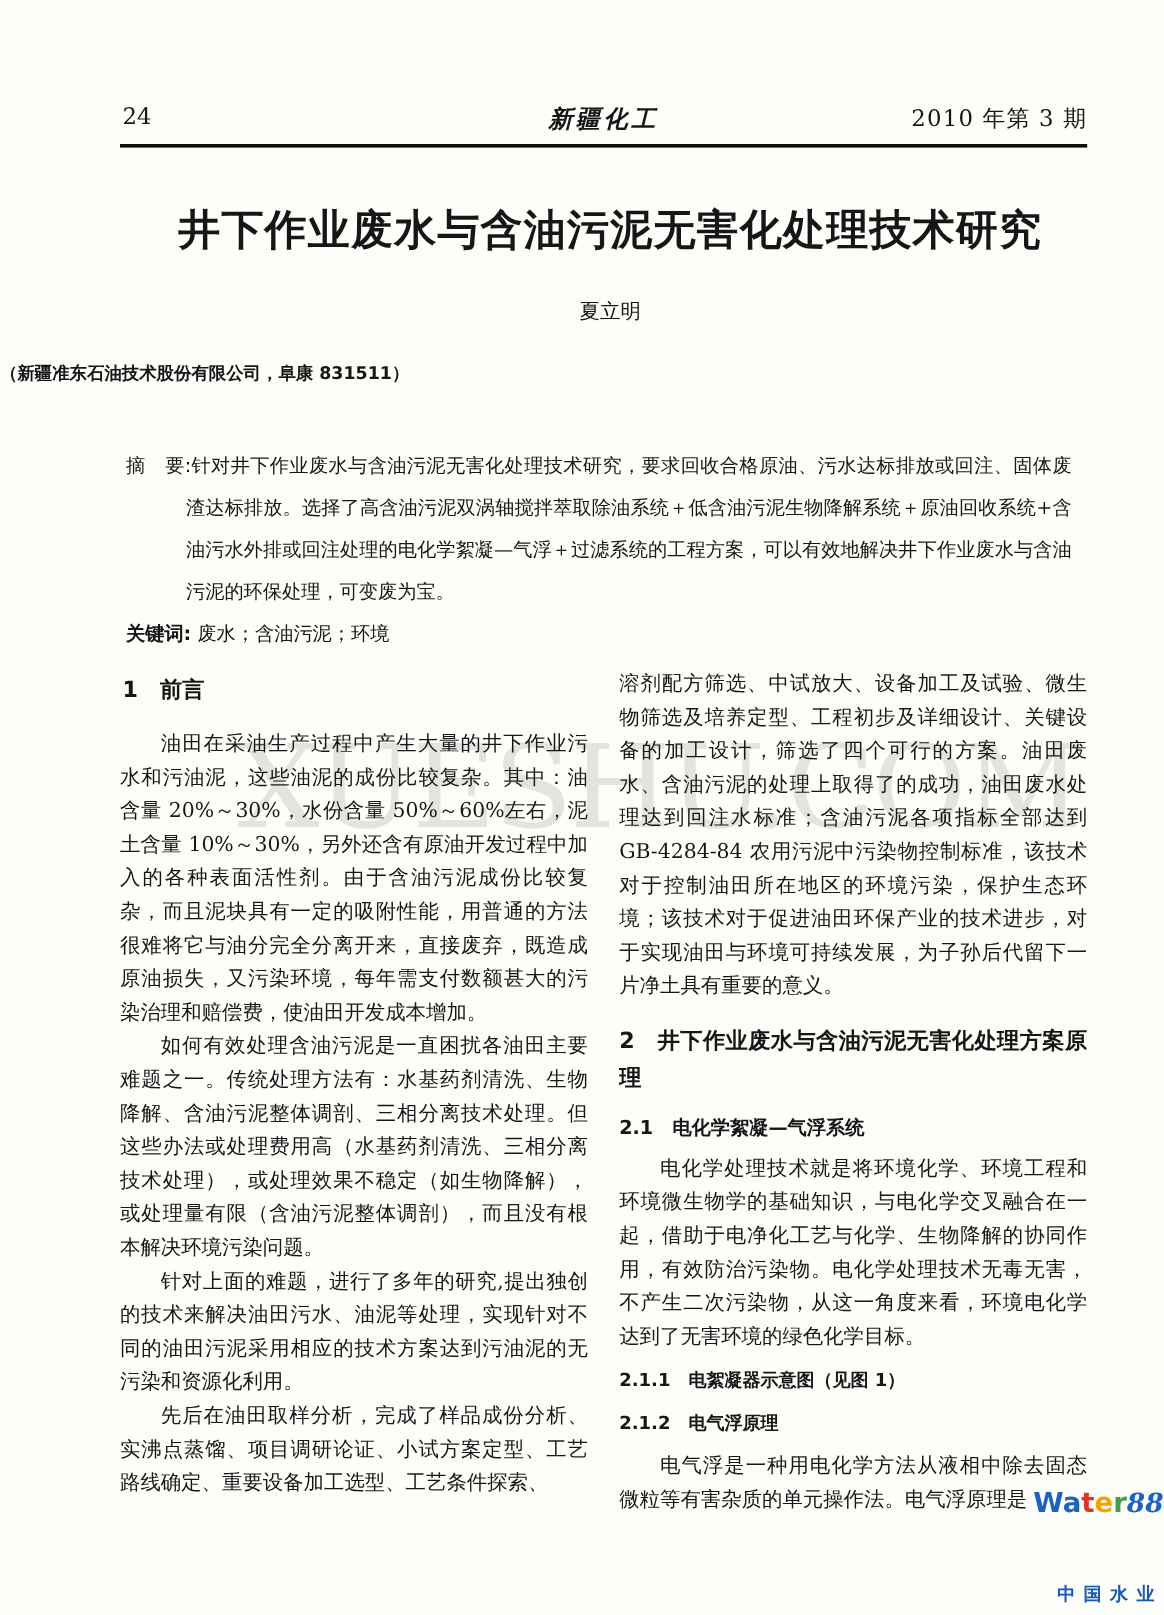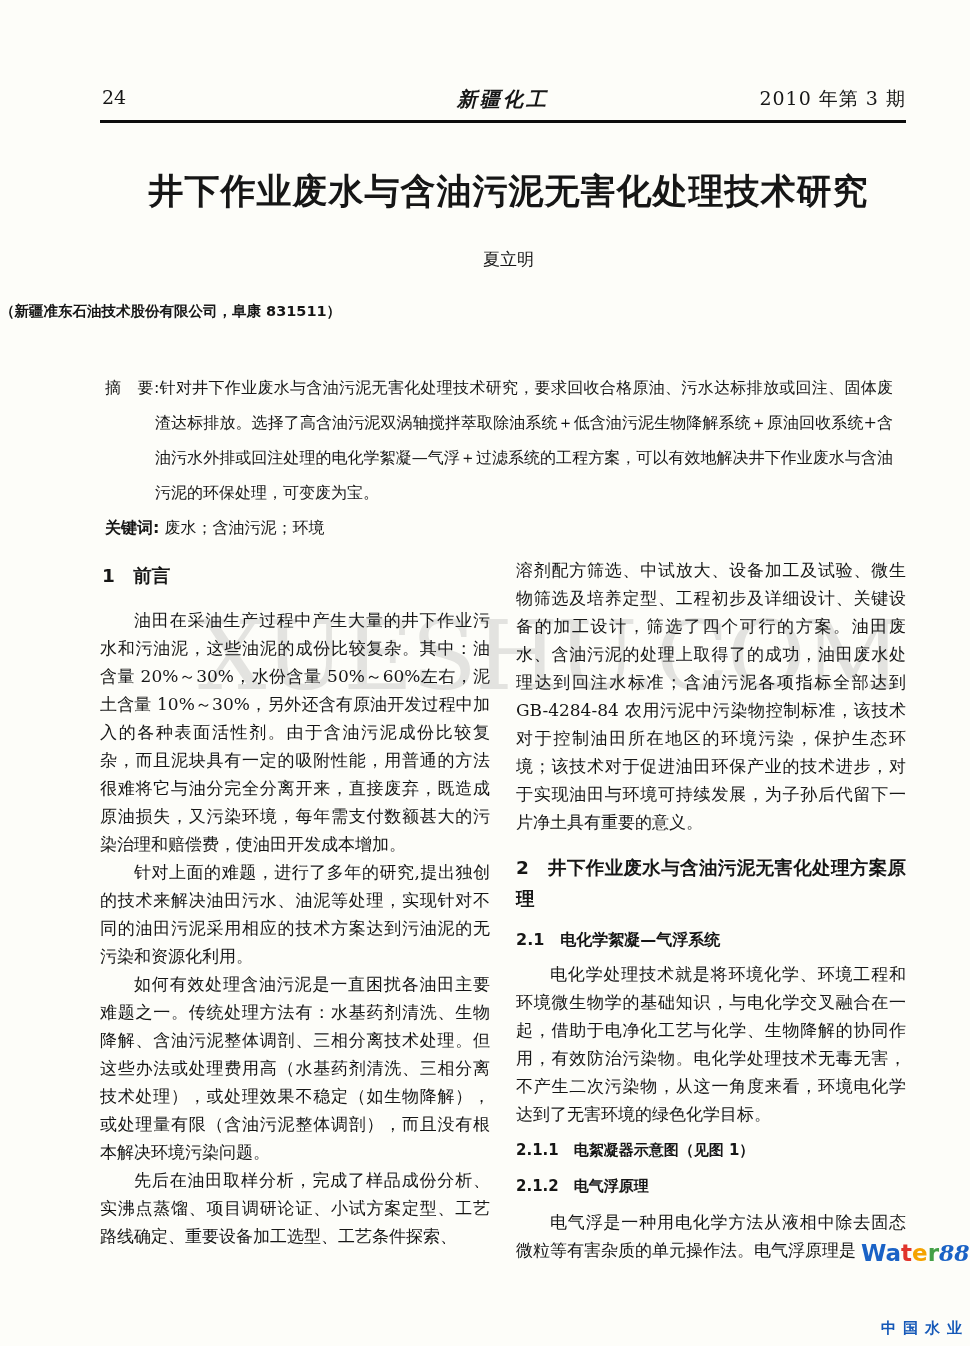--- a/index.html
+++ b/index.html
@@ -84,22 +84,22 @@
     <p class="abs-body"><span class="abs-label">摘　要:</span><span>针对井下作业废水与含油污泥无害化处理技术研究，要求回收合格原油、污水达标排放或回注、固体废渣达标排放。选择了高含油污泥双涡轴搅拌萃取除油系统＋低含油污泥生物降解系统＋原油回收系统+含油污水外排或回注处理的电化学絮凝—气浮＋过滤系统的工程方案，可以有效地解决井下作业废水与含油污泥的环保处理，可变废为宝。</span></p>
     <p class="kw"><span class="kw-label">关键词:</span> <span>废水；含油污泥；环境</span></p>
   </div>
 
   <div class="wm">XUESHU.COM</div>
 
   <div class="cols">
     <div class="col">
       <div class="h1x">1　前言</div>
       <p>油田在采油生产过程中产生大量的井下作业污水和污油泥，这些油泥的成份比较复杂。其中：油含量 20%～30%，水份含量 50%～60%左右，泥土含量 10%～30%，另外还含有原油开发过程中加入的各种表面活性剂。由于含油污泥成份比较复杂，而且泥块具有一定的吸附性能，用普通的方法很难将它与油分完全分离开来，直接废弃，既造成原油损失，又污染环境，每年需支付数额甚大的污染治理和赔偿费，使油田开发成本增加。</p>
+      <p>如何有效处理含油污泥是一直困扰各油田主要难题之一。传统处理方法有：水基药剂清洗、生物降解、含油污泥整体调剖、三相分离技术处理。但这些办法或处理费用高（水基药剂清洗、三相分离技术处理），或处理效果不稳定（如生物降解），或处理量有限（含油污泥整体调剖），而且没有根本解决环境污染问题。</p>
       <p>针对上面的难题，进行了多年的研究,提出独创的技术来解决油田污水、油泥等处理，实现针对不同的油田污泥采用相应的技术方案达到污油泥的无污染和资源化利用。</p>
-      <p>如何有效处理含油污泥是一直困扰各油田主要难题之一。传统处理方法有：水基药剂清洗、生物降解、含油污泥整体调剖、三相分离技术处理。但这些办法或处理费用高（水基药剂清洗、三相分离技术处理），或处理效果不稳定（如生物降解），或处理量有限（含油污泥整体调剖），而且没有根本解决环境污染问题。</p>
       <p>先后在油田取样分析，完成了样品成份分析、实沸点蒸馏、项目调研论证、小试方案定型、工艺路线确定、重要设备加工选型、工艺条件探索、</p>
     </div>
     <div class="col">
       <p class="noindent">溶剂配方筛选、中试放大、设备加工及试验、微生物筛选及培养定型、工程初步及详细设计、关键设备的加工设计，筛选了四个可行的方案。油田废水、含油污泥的处理上取得了的成功，油田废水处理达到回注水标准；含油污泥各项指标全部达到 GB-4284-84 农用污泥中污染物控制标准，该技术对于控制油田所在地区的环境污染，保护生态环境；该技术对于促进油田环保产业的技术进步，对于实现油田与环境可持续发展，为子孙后代留下一片净土具有重要的意义。</p>
       <div class="h2x">2　井下作业废水与含油污泥无害化处理方案原理</div>
       <div class="h3x">2.1　电化学絮凝—气浮系统</div>
       <p>电化学处理技术就是将环境化学、环境工程和环境微生物学的基础知识，与电化学交叉融合在一起，借助于电净化工艺与化学、生物降解的协同作用，有效防治污染物。电化学处理技术无毒无害，不产生二次污染物，从这一角度来看，环境电化学达到了无害环境的绿色化学目标。</p>
       <div class="h4x">2.1.1　电絮凝器示意图（见图 1）</div>
       <div class="h4x">2.1.2　电气浮原理</div>
       <p>电气浮是一种用电化学方法从液相中除去固态微粒等有害杂质的单元操作法。电气浮原理是</p>

